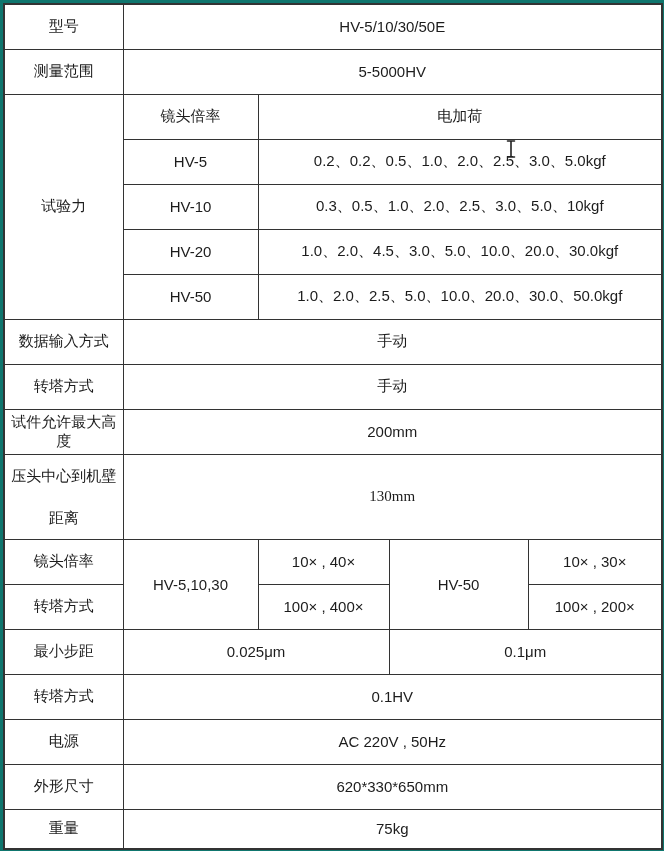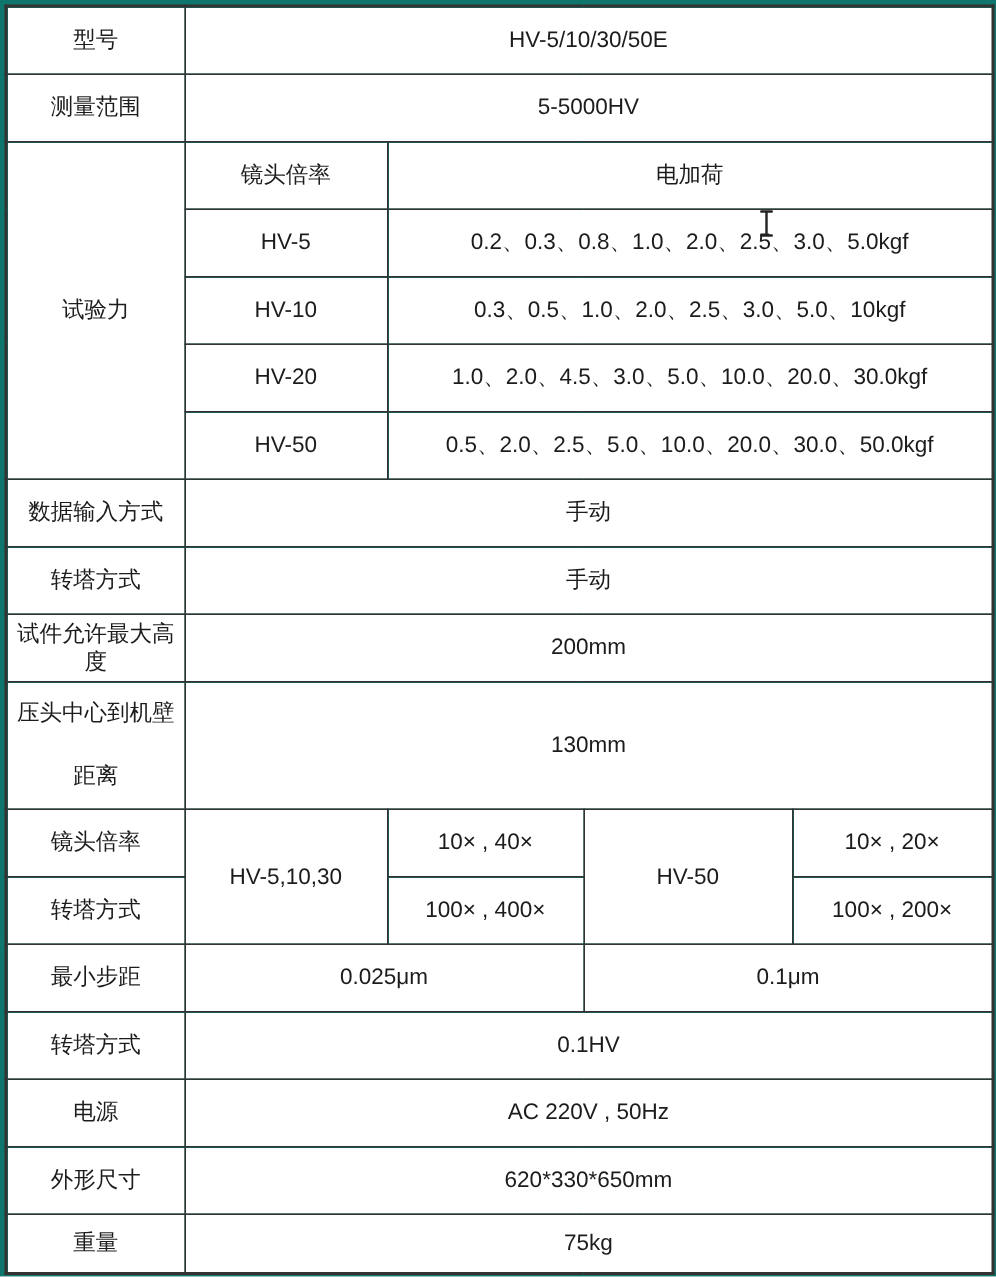--- a/index.html
+++ b/index.html
@@ -28,21 +28,21 @@
   table.spec td {
     border: 1px solid #333333;
     text-align: center;
     vertical-align: middle;
     font-size: 15px;
     padding: 0 2px;
     overflow: hidden;
     background: #ffffff;
   }
   tr.r { height: 45px; }
-  tr.r-tall { height: 84px; }
+  tr.r-tall { height: 84px; font-family: Liberation Serif, serif; }
   tr.r-last { height: 40px; }
   td.label-tight {
     font-size: 14px;
     padding: 0;
     letter-spacing: 0;
   }
   td.label-wrap {
     font-size: 14px;
     padding: 0;
     line-height: 42px;
@@ -78,33 +78,33 @@
         <td>测量范围</td>
         <td colspan="4" class="value">5-5000HV</td>
       </tr>
       <tr class="r">
         <td rowspan="5">试验力</td>
         <td>镜头倍率</td>
         <td colspan="3" class="value">电加荷</td>
       </tr>
       <tr class="r">
         <td>HV-5</td>
-        <td colspan="3" class="value">0.2、0.3、0.8、1.0、2.0、2.5、3.0、5.0kgf</td>
+        <td colspan="3" class="value">0.2、0.2、0.5、1.0、2.0、2.5、3.0、5.0kgf</td>
       </tr>
       <tr class="r">
         <td>HV-10</td>
         <td colspan="3" class="value">0.3、0.5、1.0、2.0、2.5、3.0、5.0、10kgf</td>
       </tr>
       <tr class="r">
         <td>HV-20</td>
         <td colspan="3" class="value">1.0、2.0、4.5、3.0、5.0、10.0、20.0、30.0kgf</td>
       </tr>
       <tr class="r">
         <td>HV-50</td>
-        <td colspan="3" class="value">0.5、2.0、2.5、5.0、10.0、20.0、30.0、50.0kgf</td>
+        <td colspan="3" class="value">1.0、2.0、2.5、5.0、10.0、20.0、30.0、50.0kgf</td>
       </tr>
       <tr class="r">
         <td class="label-tight">数据输入方式</td>
         <td colspan="4" class="value">手动</td>
       </tr>
       <tr class="r">
         <td>转塔方式</td>
         <td colspan="4" class="value">手动</td>
       </tr>
       <tr class="r">
@@ -113,21 +113,21 @@
       </tr>
       <tr class="r-tall">
         <td class="label-wrap">压头中心到机壁距离</td>
         <td colspan="4" class="value">130mm</td>
       </tr>
       <tr class="r">
         <td>镜头倍率</td>
         <td rowspan="2" class="value">HV-5,10,30</td>
         <td class="value">10× , 40×</td>
         <td rowspan="2" class="value">HV-50</td>
-        <td class="value">10× , 20×</td>
+        <td class="value">10× , 30×</td>
       </tr>
       <tr class="r">
         <td>转塔方式</td>
         <td class="value">100× , 400×</td>
         <td class="value">100× , 200×</td>
       </tr>
       <tr class="r">
         <td>最小步距</td>
         <td colspan="2" class="value">0.025μm</td>
         <td colspan="2" class="value">0.1μm</td>

